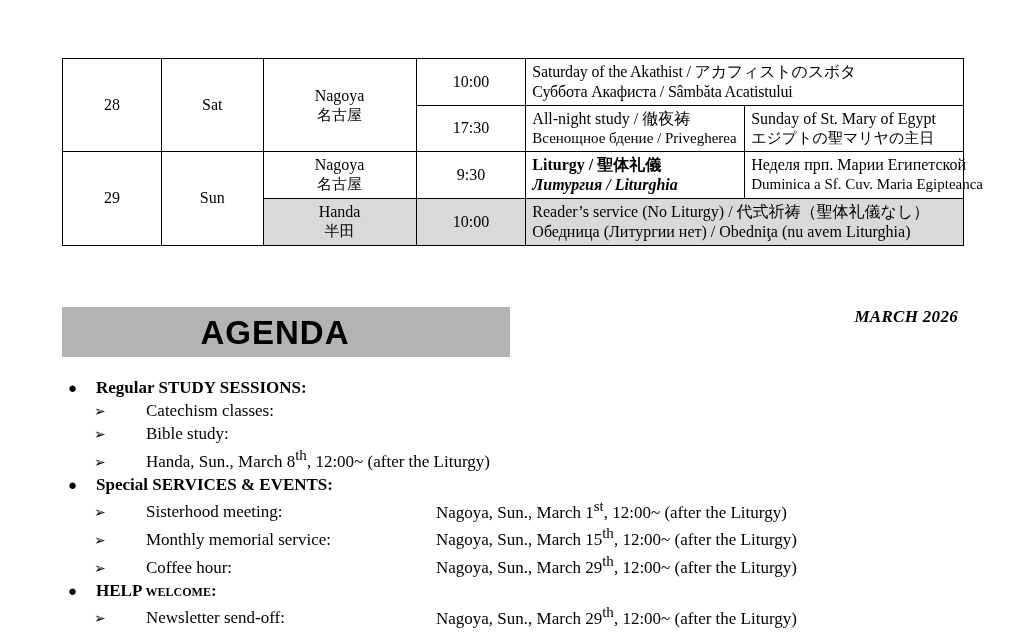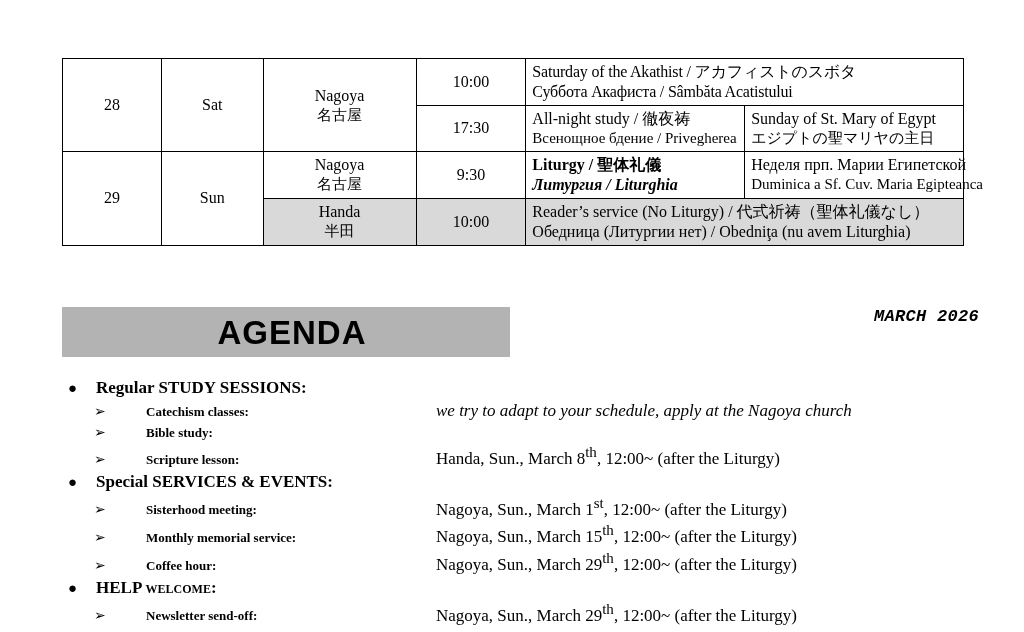--- a/index.html
+++ b/index.html
@@ -57,41 +57,40 @@
   .agenda-bar {
     position: absolute;
     left: 62px;
     top: 307px;
     width: 448px;
     height: 50px;
     background: #b3b3b3;
   }
   .agenda-title {
     position: absolute;
-    left: 68px;
+    left: 51px;
     top: 310px;
     width: 448px;
     height: 46px;
     line-height: 46px;
     text-align: center;
     font-family: "Liberation Sans", sans-serif;
     font-weight: bold;
     font-size: 33px;
     letter-spacing: 1px;
     color: #000000;
   }
   .month-label {
     position: absolute;
-    right: 45px;
+    right: 66px;
     top: 307px;
     font-style: italic;
     font-weight: bold;
     font-size: 17px;
     letter-spacing: 0.3px;
-    font-family: Liberation Mono, monospace;
   }
 
   
   .agenda-list {
     position: absolute;
     left: 62px;
     top: 378px;
     width: 902px;
     font-size: 17px;
   }
@@ -122,22 +121,22 @@
   .arrow {
     width: 52px;
     flex: 0 0 52px;
     padding-left: 32px;
     font-family: "DejaVu Sans", sans-serif;
     font-size: 14px;
   }
   .sub-label {
     width: 290px;
     flex: 0 0 290px;
-    font-weight: bold;
-    font-size: 13px;
+    font-weight: normal;
+    font-size: 17px;
   }
   .sub-value {
     flex: 1 1 auto;
     font-size: 17px;
   }
   .sub-value.italic { font-style: italic; }
   sup { font-size: 15px; vertical-align: super; }
 </style>
 </head>
 <body>
@@ -212,29 +211,27 @@
   <div class="agenda-list">
 
     <div class="group">
       <div class="group-head">
         <span class="bullet">●</span>
         <span class="label"><span>Regular</span> <span class="sc">STUDY SESSIONS:</span></span>
       </div>
       <div class="sub-row">
         <span class="arrow">➢</span>
         <span class="sub-label">Catechism classes:</span>
-        <span class="sub-value italic">we try to adapt to your schedule, apply at the Nagoya church</span>
       </div>
       <div class="sub-row">
         <span class="arrow">➢</span>
         <span class="sub-label">Bible study:</span>
       </div>
       <div class="sub-row">
         <span class="arrow">➢</span>
-        <span class="sub-label">Scripture lesson:</span>
         <span class="sub-value"><span>Handa, Sun., March 8</span><sup>th</sup><span>, 12:00~ (after the Liturgy)</span></span>
       </div>
     </div>
 
     <div class="group">
       <div class="group-head">
         <span class="bullet">●</span>
         <span class="label"><span>Special</span> <span class="sc">SERVICES &amp; EVENTS:</span></span>
       </div>
       <div class="sub-row">

